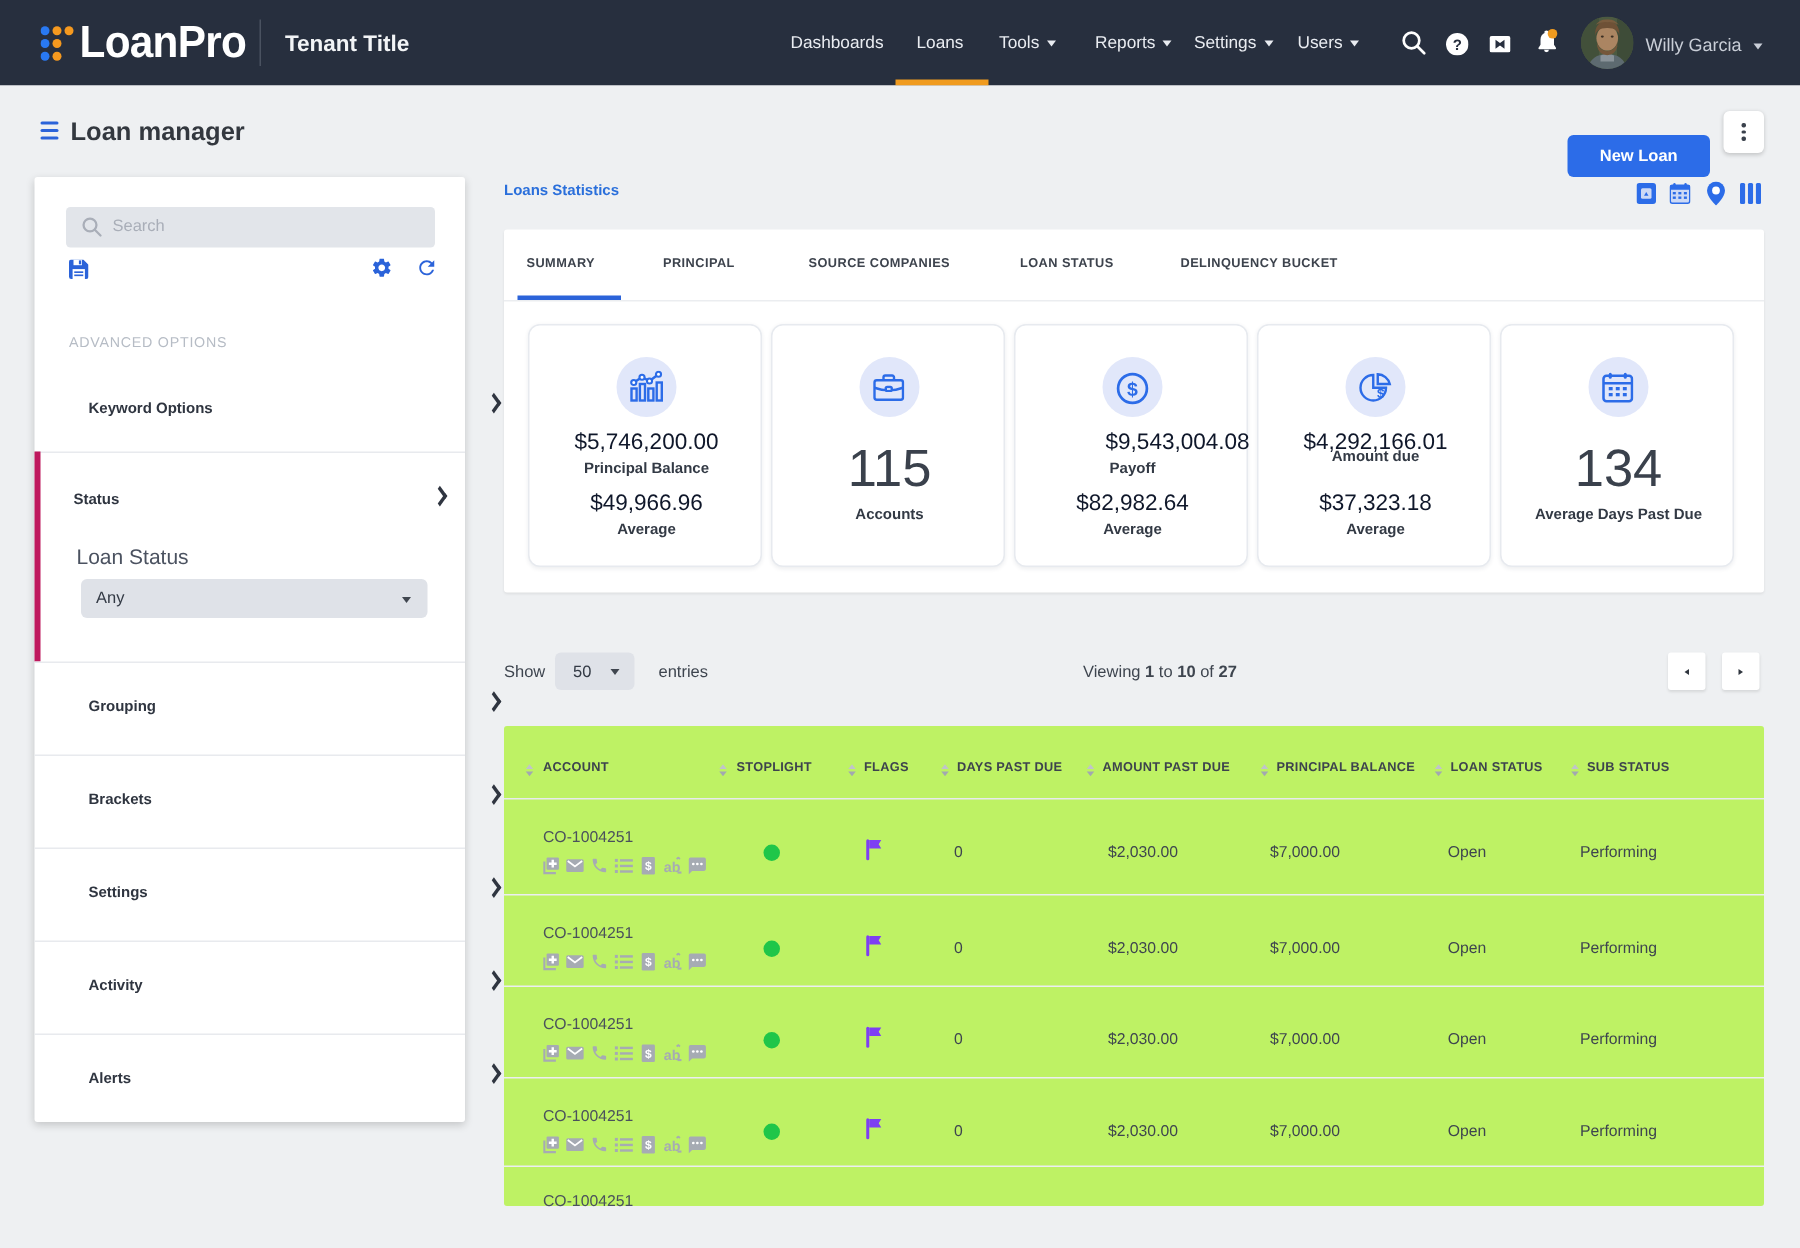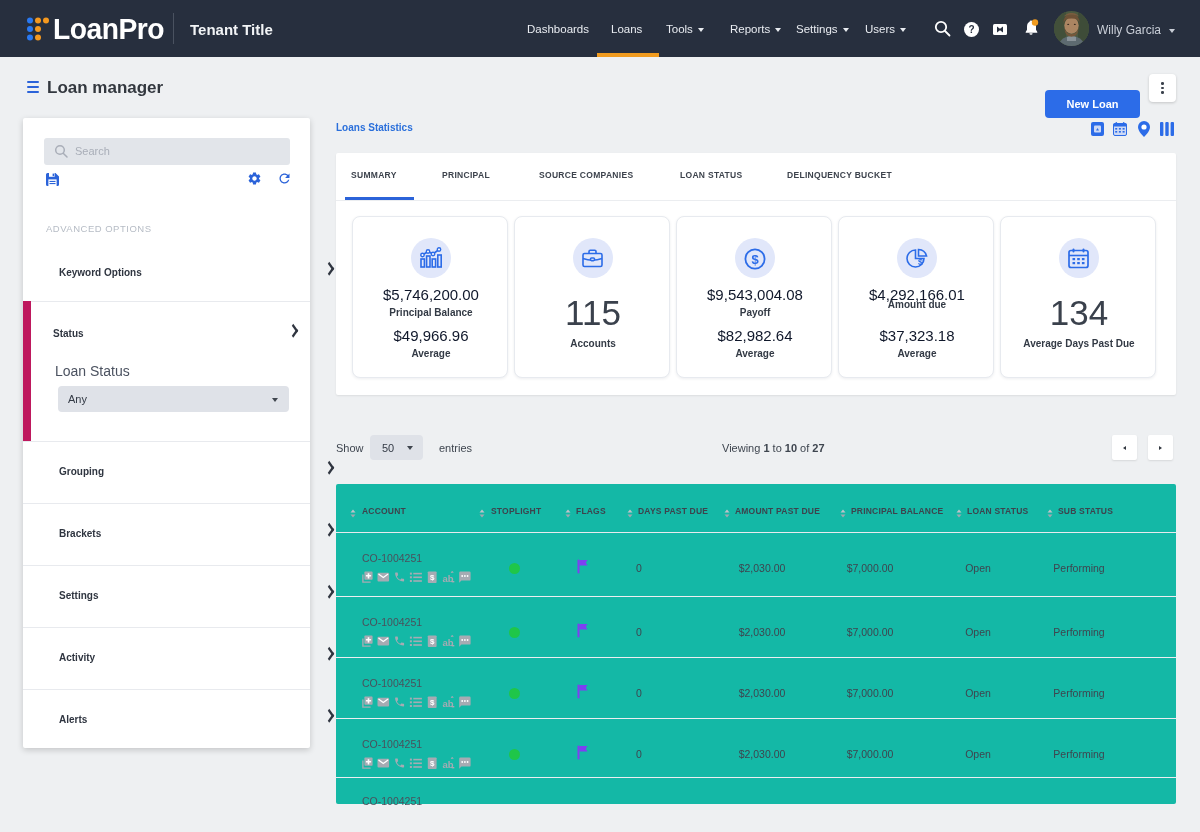--- a/index.html
+++ b/index.html
@@ -27,21 +27,21 @@
 
 
 .sidebar { position:absolute; left:23px; top:118px; width:287px; height:630px; background:#fff; box-shadow:0 2px 6px rgba(0,0,0,.18); border-radius:2px; }
 .searchbox { position:absolute; left:21px; top:20px; width:246px; height:27px; background:#e2e5ea; border-radius:3px; }
 .searchbox .ph { position:absolute; left:31px; top:7px; font-size:11px; color:#a9aeb8; }
 .adv { position:absolute; left:23px; top:105px; font-size:9.5px; color:#b6bcc5; letter-spacing:0.5px; }
 .side-item { position:absolute; left:12px; width:313px; height:62px; }
 .side-item .lbl { position:absolute; left:24px; top:25px; font-size:10px; font-weight:bold; color:#2f3540; }
 .chev { position:absolute; right:16px; top:23px; width:6.5px; height:6.5px; border-right:2px solid #2f3540; border-top:2px solid #2f3540; transform:scaleY(1.4) rotate(45deg); }
 .divline { position:absolute; left:0; width:287px; height:1px; background:#e8eaee; }
-.status-sec { position:absolute; left:0; top:183px; width:287px; height:140px; border-left:8px solid #be185d; }
+.status-sec { position:absolute; left:0; top:183px; width:287px; height:140px; border-left:4px solid #be185d; }
 .loanstatus-lbl { position:absolute; left:24px; top:62px; font-size:14px; color:#4b5260; }
 .any-dd { position:absolute; left:27px; top:85px; width:231px; height:26px; background:#dfe2e8; border-radius:4px; }
 .any-dd span { position:absolute; left:10px; top:7px; font-size:11px; color:#333a45; }
 .dd-caret { position:absolute; right:12px; top:11px; width:0; height:0; border-left:3.5px solid transparent; border-right:3.5px solid transparent; border-top:4px solid #40464f; }
 
 
 .hidestats { position:absolute; left:336px; top:122px; font-size:10px; font-weight:bold; color:#2a6fdb; }
 .statspanel { position:absolute; left:336px; top:153px; width:840px; height:242px; background:#fff; border-radius:2px; box-shadow:0 1px 2px rgba(0,0,0,.08); }
 .tab { position:absolute; top:17px; font-size:8.5px; font-weight:bold; color:#3d434d; letter-spacing:0.3px; }
 .tab-underline { position:absolute; left:9px; top:44px; width:69px; height:3px; background:#2b63d9; }
@@ -53,21 +53,21 @@
 .cbig { position:absolute; width:156px; font-size:35px; color:#3a414c; text-align:center; }
 
 
 .showrow { position:absolute; left:336px; top:434px; width:840px; height:28px; }
 .show-dd { position:absolute; left:34px; top:1px; width:53px; height:25px; background:#dfe2e8; border-radius:4px; }
 .pgbtn { position:absolute; top:1px; width:25px; height:25px; background:#fff; border-radius:2px; box-shadow:0 1px 2px rgba(0,0,0,.10); display:flex; align-items:center; justify-content:center; }
 .tri-l { width:0; height:0; border-top:2.5px solid transparent; border-bottom:2.5px solid transparent; border-right:3.5px solid #30363f; }
 .tri-r { width:0; height:0; border-top:2.5px solid transparent; border-bottom:2.5px solid transparent; border-left:3.5px solid #30363f; }
 
 
-.tablepanel { position:absolute; left:336px; top:484px; width:840px; height:320px; background:#14b8a6; border-radius:2px; }
+.tablepanel { position:absolute; left:336px; top:484px; width:840px; height:320px; background:#bef264; border-radius:2px; }
 .th { position:absolute; top:22px; font-size:8.5px; font-weight:bold; color:#3d434d; letter-spacing:0.2px; }
 .sorticon { position:absolute; top:20px; width:7px; height:11px; }
 .trow { position:absolute; left:0; width:840px; height:61px; border-bottom:1px solid #eceef1; }
 .acct { position:absolute; left:26px; top:19px; font-size:10.5px; color:#4a515c; }
 .rowicons { position:absolute; left:25px; top:38px; }
 .gdot { position:absolute; left:173px; top:30px; width:11px; height:11px; border-radius:50%; background:#1fc649; }
 .cell { position:absolute; font-size:10.5px; color:#3e454f; top:29px; }
 .sorticon { position:absolute; top:25px; width:6px; height:9px; }
 </style>
 </head>
@@ -286,21 +286,21 @@
       </svg>
     <div class="cbig" style="top:76px;">115</div>
     <div class="clbl" style="top:121px;">Accounts</div>
   </div>
   <div class="card" style="left:340px;">
     <div class="cicon"></div>
     <svg class="abs" style="left:67px; top:31px;" width="22" height="22" viewBox="0 0 22 22">
         <circle cx="11" cy="11" r="9.6" fill="none" stroke="#2c6ce8" stroke-width="1.8"></circle>
         <text x="11" y="16" font-size="13" font-weight="bold" fill="#2c6ce8" text-anchor="middle">$</text>
       </svg>
-    <div class="cval" style="top:69px;">$9,543,004.08</div>
+    <div class="cval" style="top:69px;text-align:right;">$9,543,004.08</div>
     <div class="clbl" style="top:90px;">Payoff</div>
     <div class="cval" style="top:110px;">$82,982.64</div>
     <div class="clbl" style="top:131px;">Average</div>
   </div>
   <div class="card" style="left:502px;">
     <div class="cicon"></div>
     <svg class="abs" style="left:67px; top:31px;" width="22" height="22" viewBox="0 0 22 22">
         <g fill="none" stroke="#2c6ce8" stroke-width="1.6">
           <path d="M9.5 2 A8.5 8.5 0 1 0 18 10.5 L9.5 10.5z"></path>
           <path d="M12.5 1.5 A8.5 8.5 0 0 1 20.5 8 L12.5 8z"></path>

